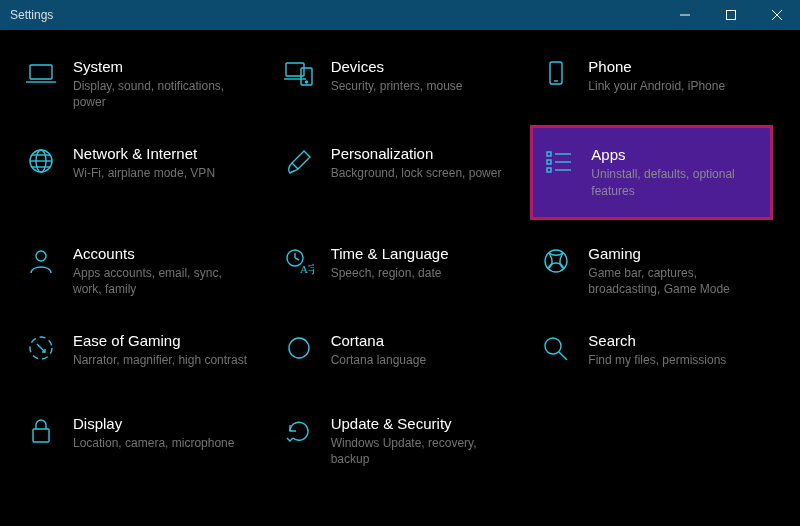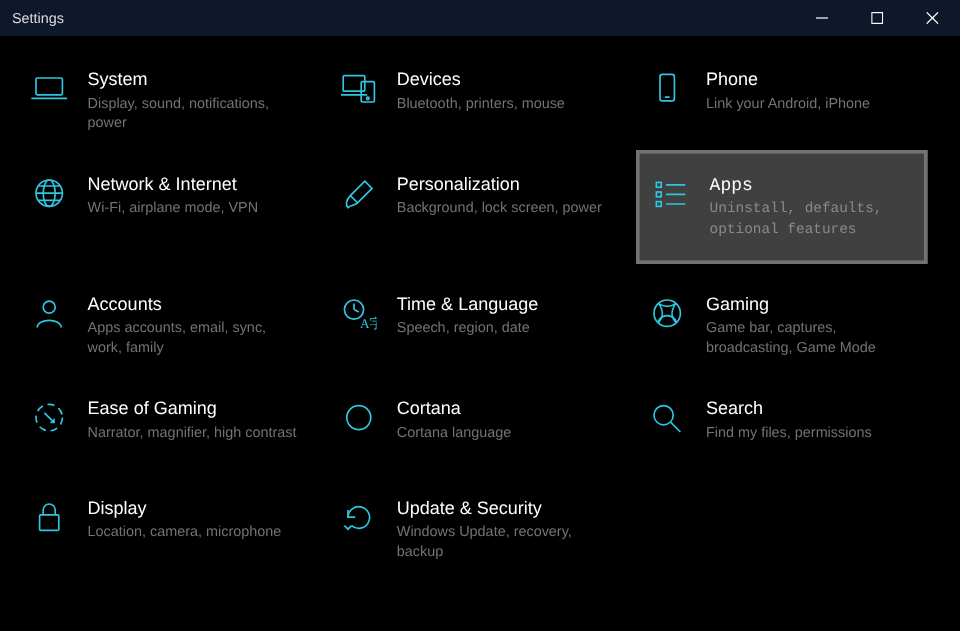--- a/index.html
+++ b/index.html
@@ -12,21 +12,21 @@
     overflow: hidden;
   }
   .titlebar {
     height: 30px;
     display: flex;
     align-items: center;
     justify-content: space-between;
     padding: 0 0 0 10px;
     font-size: 12px;
     color: #ddd;
-    background: #0f172a;
+    background: #0c4a6e;
   }
   .title-left { font-size: 12px; }
   .winctrls { display: flex; height: 100%; }
   .winbtn {
     width: 46px;
     height: 30px;
     display: flex;
     align-items: center;
     justify-content: center;
     color: #fff;
@@ -40,28 +40,27 @@
     row-gap: 26px;
     gap: 15px;
   }
   .tile {
     display: flex;
     align-items: flex-start;
     padding: 10px 6px 10px 6px;
     min-height: 68px;
   }
   .tile.highlighted {
-    border: 3px solid #737373;
-    background: #404040;
+    border: 3px solid #be185d;
+    background: #4c1d95;
     margin-top: -10px;
     padding-top: 18px;
     padding-bottom: 18px;
     padding-left: 6px;
     padding-right: 6px;
-    font-family: Liberation Mono, monospace;
   }
   .tile-icon {
     width: 40px;
     flex: 0 0 40px;
     display: flex;
     justify-content: center;
     padding-top: 2px;
   }
   .tile-icon svg { stroke: #2fc6e0; fill: none; }
   .tile-text {
@@ -195,21 +194,21 @@
       </div>
     </div>
     <div class="tile">
       <div class="tile-icon">
         <svg width="30" height="28" viewBox="0 0 30 28" stroke-width="1.4">
           <use href="#devices-icon"></use>
         </svg>
       </div>
       <div class="tile-text">
         <div class="tile-title">Devices</div>
-        <div class="tile-desc">Bluetooth, printers, mouse</div>
+        <div class="tile-desc">Security, printers, mouse</div>
       </div>
     </div>
     <div class="tile">
       <div class="tile-icon">
         <svg width="30" height="28" viewBox="0 0 30 28" stroke-width="1.4">
           <use href="#phone-icon"></use>
         </svg>
       </div>
       <div class="tile-text">
         <div class="tile-title">Phone</div>

